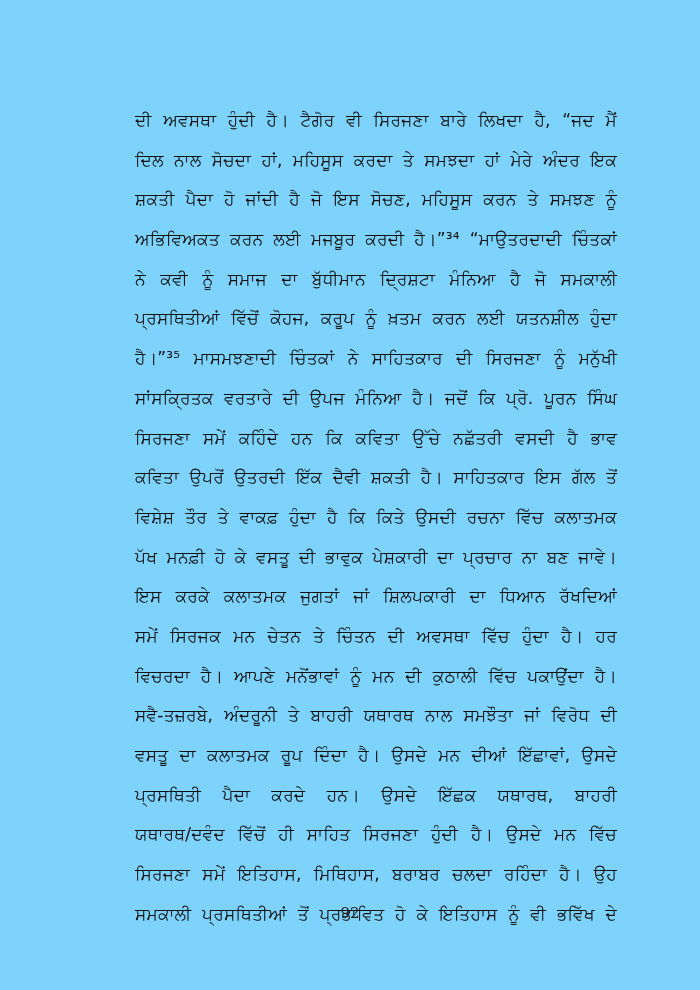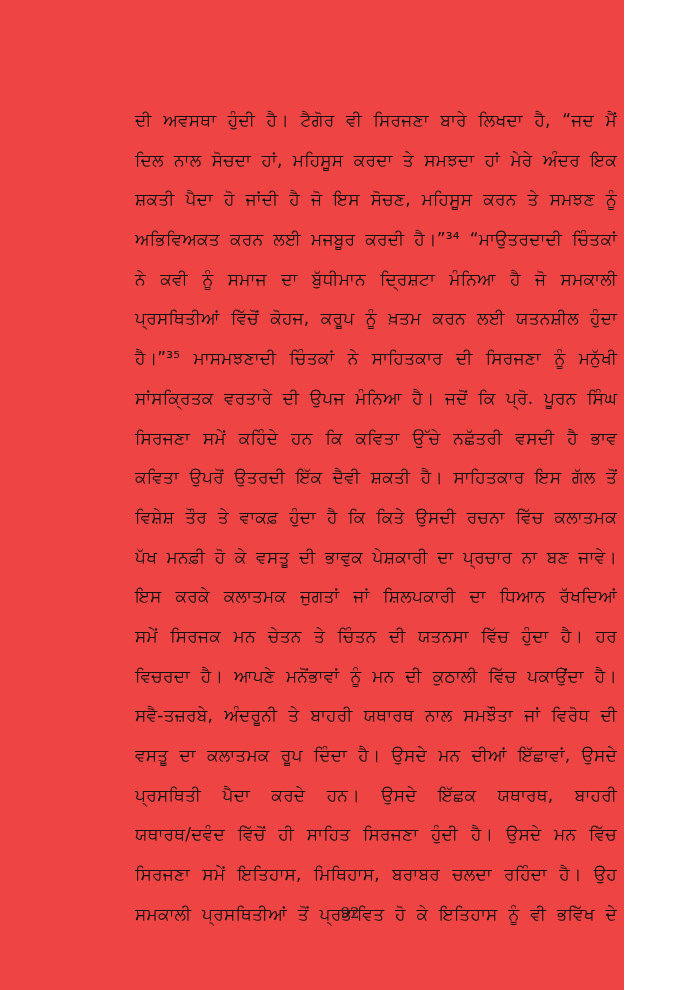--- a/index.html
+++ b/index.html
@@ -12,23 +12,23 @@
       height: 990px;
       position: relative;
       overflow: hidden;
       font-family: "DejaVu Sans", "Liberation Sans", sans-serif;
       color: #111111;
     }
     .page {
       position: absolute;
       left: 0;
       top: 0;
-      width: 624px;
+      width: 700px;
       height: 990px;
-      background: #ef4444;
+      background: #7dd3fc;
     }
     .body-text {
       position: absolute;
       left: 135px;
       top: 101px;
       width: 482px;
     }
     .line {
       display: block;
       height: 39.7px;
@@ -64,21 +64,21 @@
     <span class="line">ਅਭਿਵਿਅਕਤ ਕਰਨ ਲਈ ਮਜਬੂਰ ਕਰਦੀ ਹੈ।”³⁴ “ਮਾਉਤਰਦਾਦੀ ਚਿੰਤਕਾਂ</span>
     <span class="line">ਨੇ ਕਵੀ ਨੂੰ ਸਮਾਜ ਦਾ ਬੁੱਧੀਮਾਨ ਦ੍ਰਿਸ਼ਟਾ ਮੰਨਿਆ ਹੈ ਜੋ ਸਮਕਾਲੀ</span>
     <span class="line">ਪ੍ਰਸਥਿਤੀਆਂ ਵਿੱਚੋਂ ਕੋਹਜ, ਕਰੂਪ ਨੂੰ ਖ਼ਤਮ ਕਰਨ ਲਈ ਯਤਨਸ਼ੀਲ ਹੁੰਦਾ</span>
     <span class="line">ਹੈ।”³⁵ ਮਾਸਮਝਣਾਦੀ ਚਿੰਤਕਾਂ ਨੇ ਸਾਹਿਤਕਾਰ ਦੀ ਸਿਰਜਣਾ ਨੂੰ ਮਨੁੱਖੀ</span>
     <span class="line">ਸਾਂਸਕ੍ਰਿਤਕ ਵਰਤਾਰੇ ਦੀ ਉਪਜ ਮੰਨਿਆ ਹੈ। ਜਦੋਂ ਕਿ ਪ੍ਰੋ. ਪੂਰਨ ਸਿੰਘ</span>
     <span class="line">ਸਿਰਜਣਾ ਸਮੇਂ ਕਹਿੰਦੇ ਹਨ ਕਿ ਕਵਿਤਾ ਉੱਚੇ ਨਛੱਤਰੀ ਵਸਦੀ ਹੈ ਭਾਵ</span>
     <span class="line">ਕਵਿਤਾ ਉਪਰੋਂ ਉਤਰਦੀ ਇੱਕ ਦੈਵੀ ਸ਼ਕਤੀ ਹੈ। ਸਾਹਿਤਕਾਰ ਇਸ ਗੱਲ ਤੋਂ</span>
     <span class="line">ਵਿਸ਼ੇਸ਼ ਤੌਰ ਤੇ ਵਾਕਫ਼ ਹੁੰਦਾ ਹੈ ਕਿ ਕਿਤੇ ਉਸਦੀ ਰਚਨਾ ਵਿੱਚ ਕਲਾਤਮਕ</span>
     <span class="line">ਪੱਖ ਮਨਫ਼ੀ ਹੋ ਕੇ ਵਸਤੂ ਦੀ ਭਾਵੁਕ ਪੇਸ਼ਕਾਰੀ ਦਾ ਪ੍ਰਚਾਰ ਨਾ ਬਣ ਜਾਵੇ।</span>
     <span class="line">ਇਸ ਕਰਕੇ ਕਲਾਤਮਕ ਜੁਗਤਾਂ ਜਾਂ ਸ਼ਿਲਪਕਾਰੀ ਦਾ ਧਿਆਨ ਰੱਖਦਿਆਂ</span>
-    <span class="line">ਸਮੇਂ ਸਿਰਜਕ ਮਨ ਚੇਤਨ ਤੇ ਚਿੰਤਨ ਦੀ ਯਤਨਸਾ ਵਿੱਚ ਹੁੰਦਾ ਹੈ। ਹਰ</span>
+    <span class="line">ਸਮੇਂ ਸਿਰਜਕ ਮਨ ਚੇਤਨ ਤੇ ਚਿੰਤਨ ਦੀ ਅਵਸਥਾ ਵਿੱਚ ਹੁੰਦਾ ਹੈ। ਹਰ</span>
     <span class="line">ਵਿਚਰਦਾ ਹੈ। ਆਪਣੇ ਮਨੋਂਭਾਵਾਂ ਨੂੰ ਮਨ ਦੀ ਕੁਠਾਲੀ ਵਿੱਚ ਪਕਾਉਂਦਾ ਹੈ।</span>
     <span class="line">ਸਵੈ-ਤਜ਼ਰਬੇ, ਅੰਦਰੂਨੀ ਤੇ ਬਾਹਰੀ ਯਥਾਰਥ ਨਾਲ ਸਮਝੌਤਾ ਜਾਂ ਵਿਰੋਧ ਦੀ</span>
     <span class="line">ਵਸਤੂ ਦਾ ਕਲਾਤਮਕ ਰੂਪ ਦਿੰਦਾ ਹੈ। ਉਸਦੇ ਮਨ ਦੀਆਂ ਇੱਛਾਵਾਂ, ਉਸਦੇ</span>
     <span class="line">ਪ੍ਰਸਥਿਤੀ ਪੈਦਾ ਕਰਦੇ ਹਨ। ਉਸਦੇ ਇੱਛਕ ਯਥਾਰਥ, ਬਾਹਰੀ</span>
     <span class="line">ਯਥਾਰਥ/ਦਵੰਦ ਵਿੱਚੋਂ ਹੀ ਸਾਹਿਤ ਸਿਰਜਣਾ ਹੁੰਦੀ ਹੈ। ਉਸਦੇ ਮਨ ਵਿੱਚ</span>
     <span class="line">ਸਿਰਜਣਾ ਸਮੇਂ ਇਤਿਹਾਸ, ਮਿਥਿਹਾਸ, ਬਰਾਬਰ ਚਲਦਾ ਰਹਿੰਦਾ ਹੈ। ਉਹ</span>
     <span class="line last">ਸਮਕਾਲੀ ਪ੍ਰਸਥਿਤੀਆਂ ਤੋਂ ਪ੍ਰਭਾਵਿਤ ਹੋ ਕੇ ਇਤਿਹਾਸ ਨੂੰ ਵੀ ਭਵਿੱਖ ਦੇ</span>
   </div>
 
   <div class="page-number">92</div>

